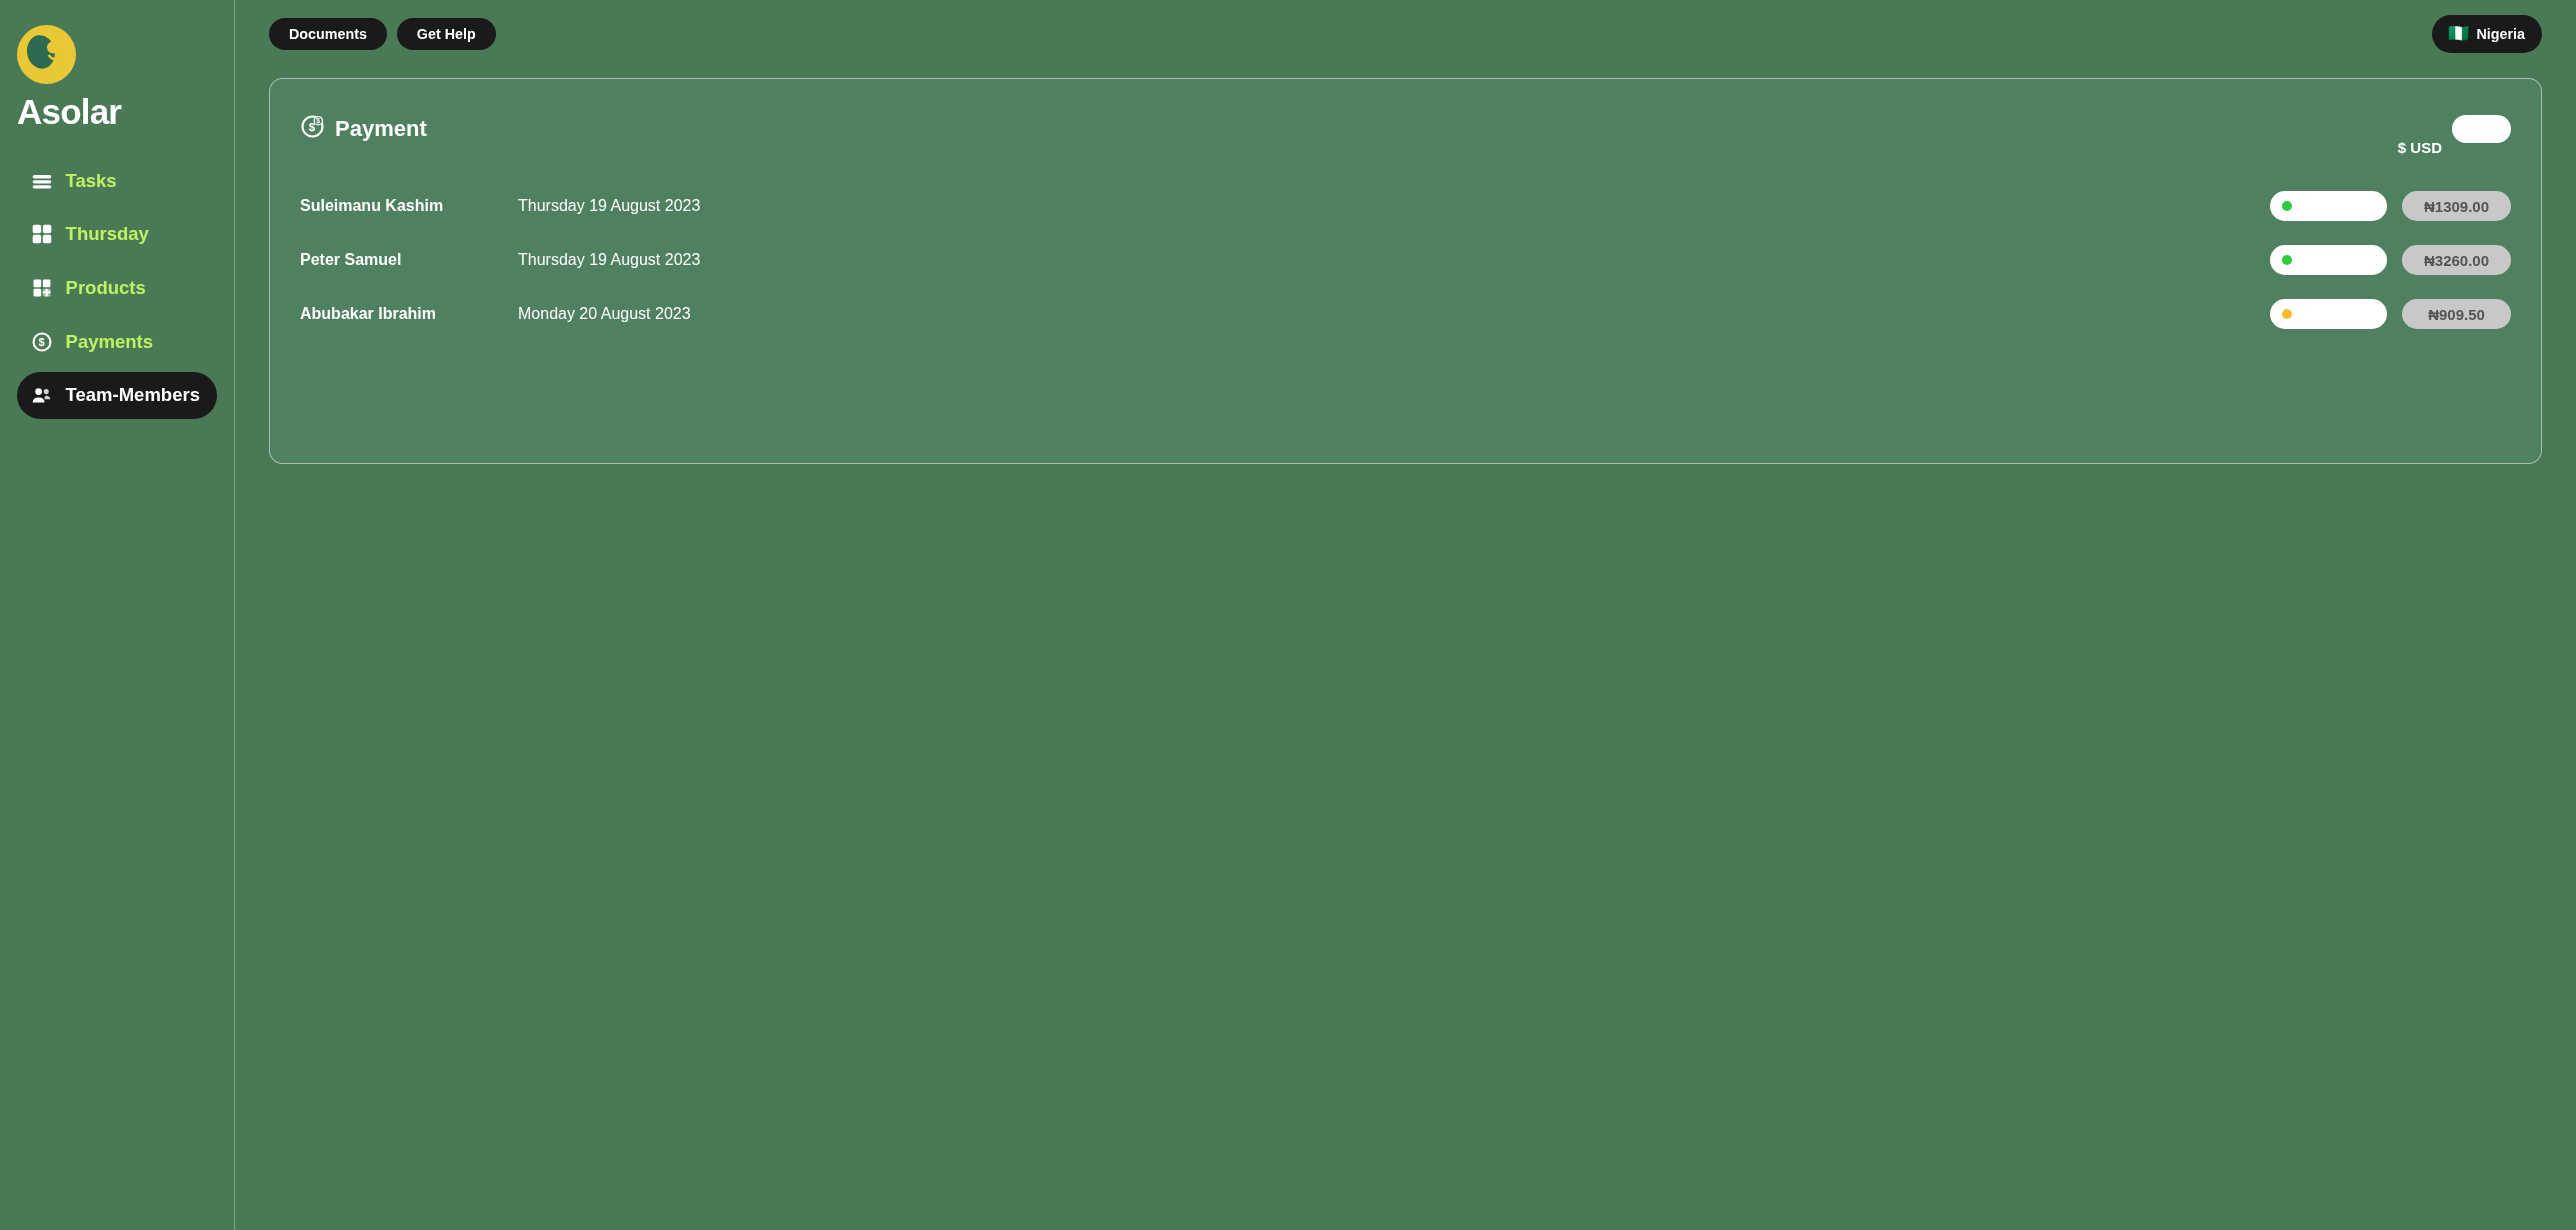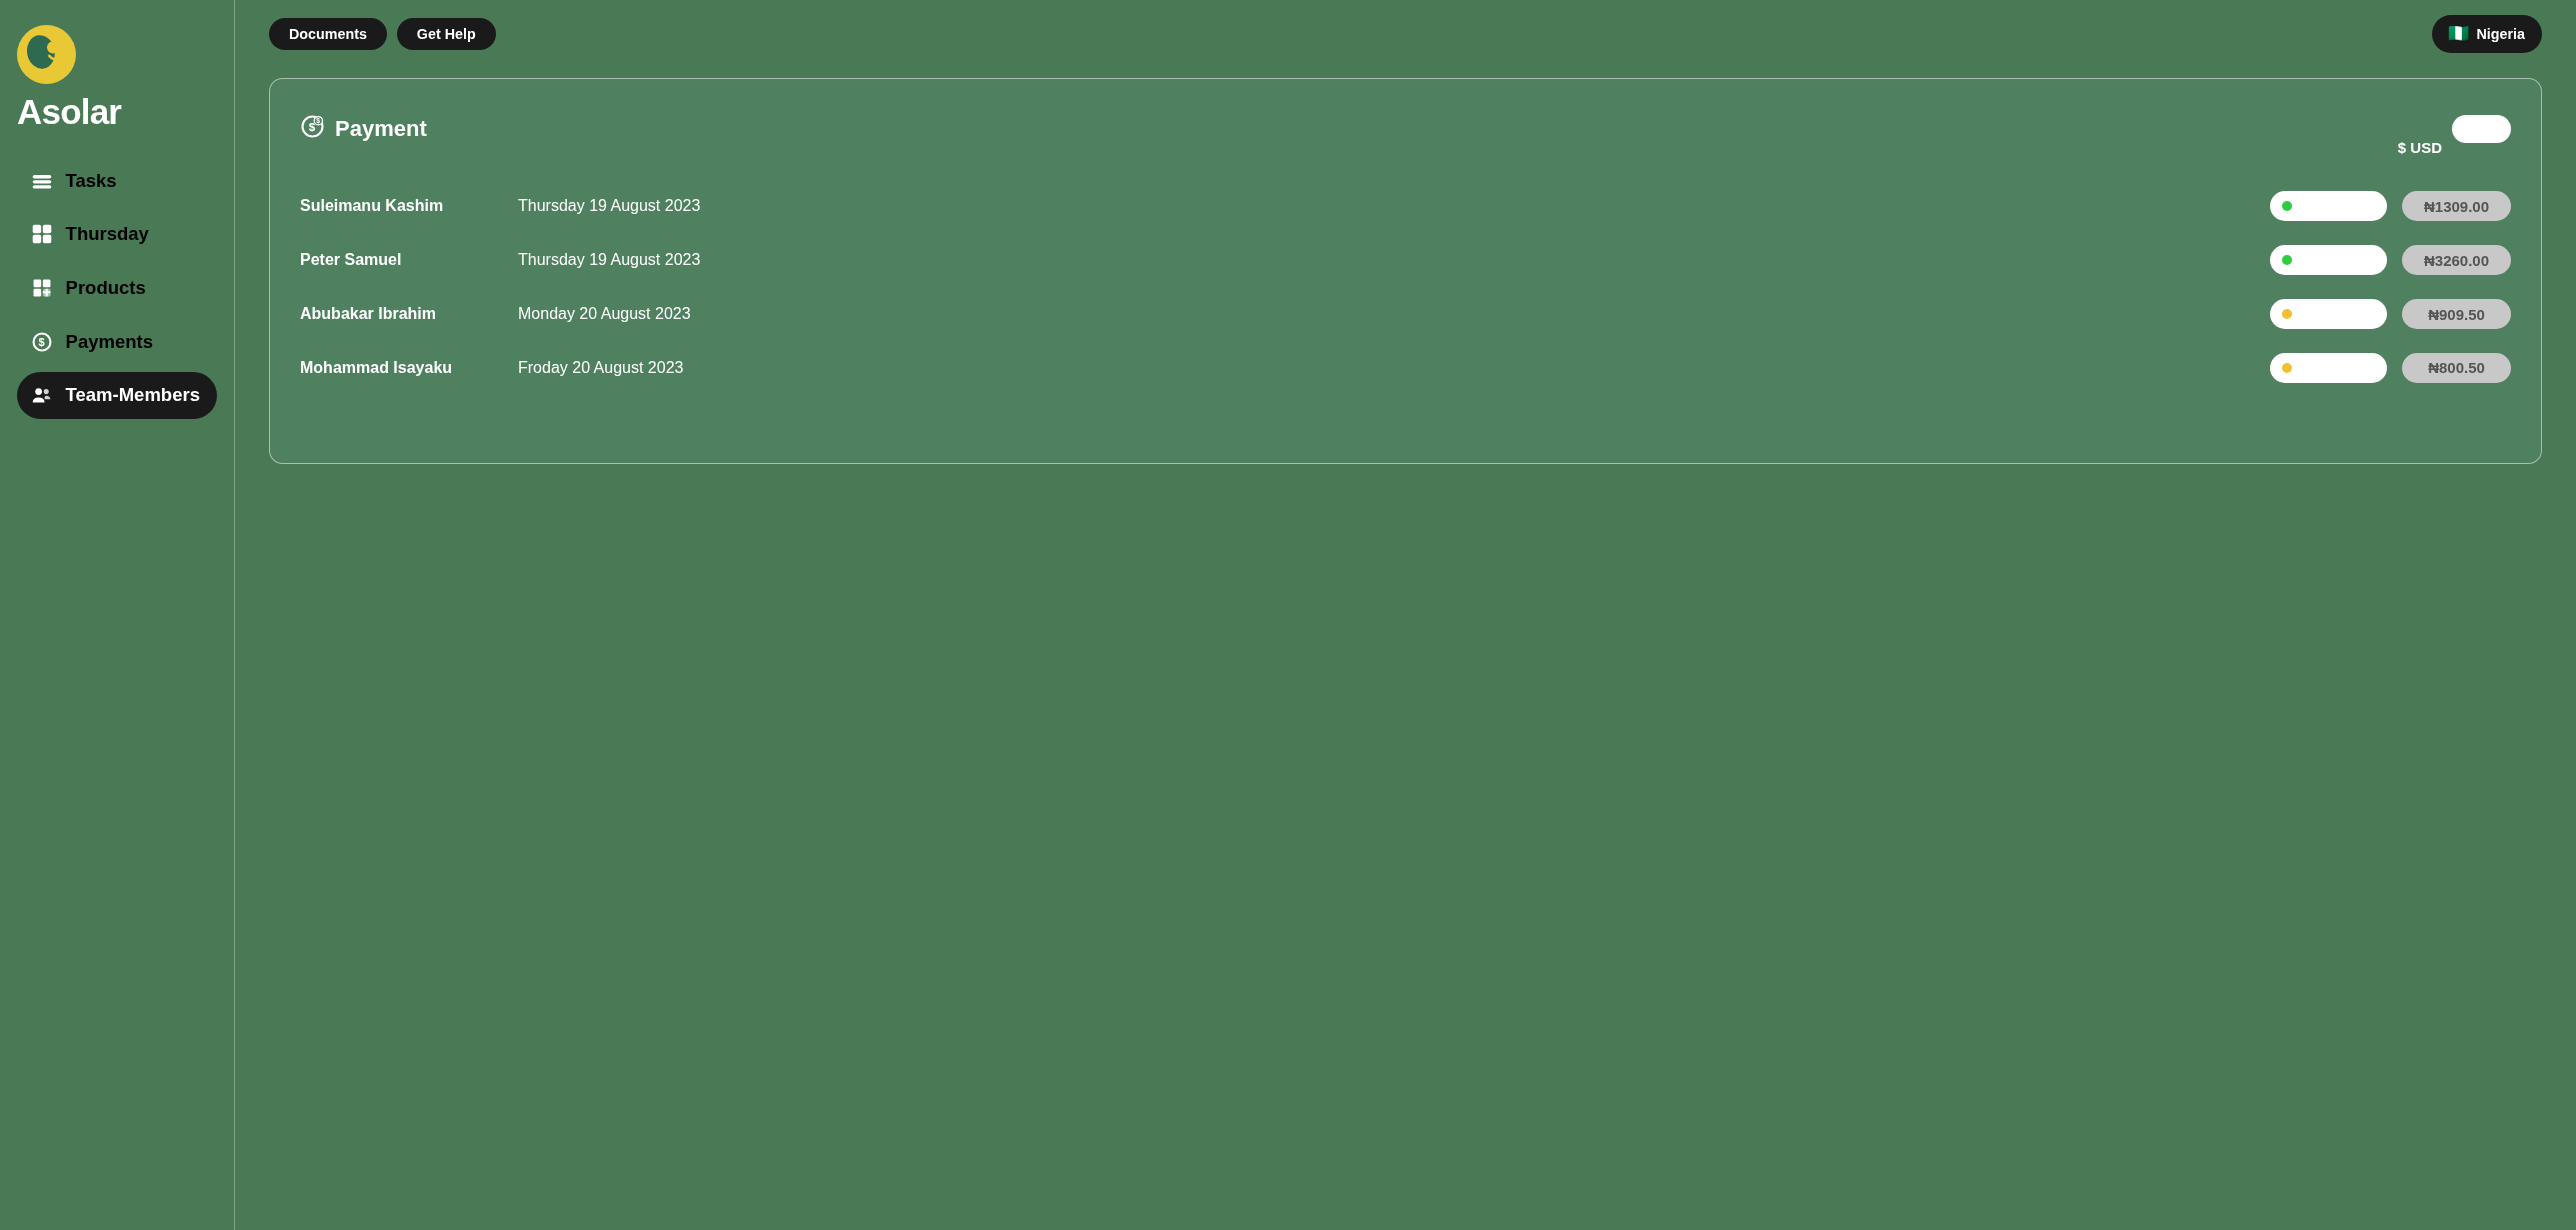--- a/index.html
+++ b/index.html
@@ -61,21 +61,21 @@
       gap: 6.7px;
     }
 
     .nav-item {
       display: flex;
       align-items: center;
       gap: 11.7px;
       padding: 11.7px 13.4px;
       border-radius: 25px;
       cursor: pointer;
-      color: #000000;
+      color: #bef264;
       font-size: 18.5px;
       font-weight: 600;
       transition: background 0.2s;
     }
 
     .nav-item.active {
       background: #1a1a1a;
       color: white;
     }
 
@@ -402,25 +402,17 @@
 
         <div class="payment-row">
           <span class="payer-name">Abubakar Ibrahim</span>
           <span class="payment-date">Monday 20 August 2023</span>
           <div class="status-pill">
             <span class="status-dot yellow"></span>
           </div>
           <span class="amount-badge">₦909.50</span>
         </div>
 
-        <div class="payment-row">
-          <span class="payer-name">Mohammad Isayaku</span>
-          <span class="payment-date">Froday 20 August 2023</span>
-          <div class="status-pill">
-            <span class="status-dot yellow"></span>
-          </div>
-          <span class="amount-badge">₦800.50</span>
-        </div>
       </div>
     </div>
   </div>
 </main>
 
 
 </body></html>

